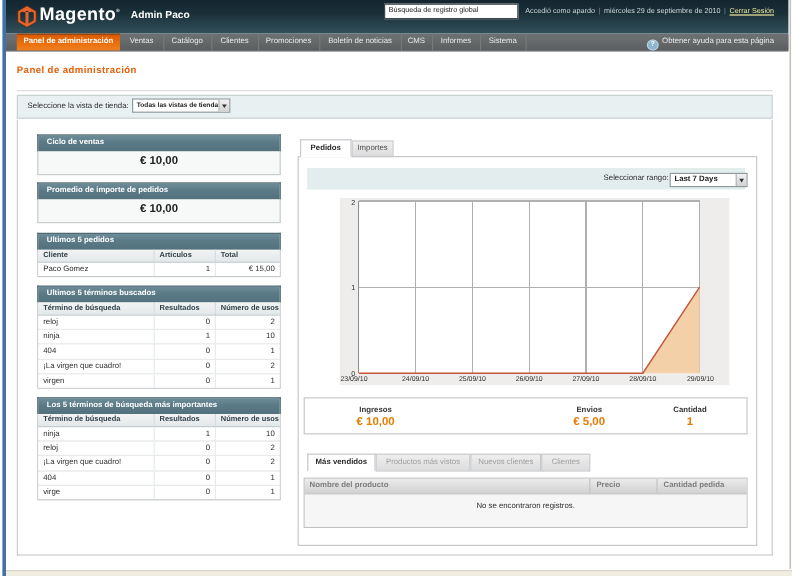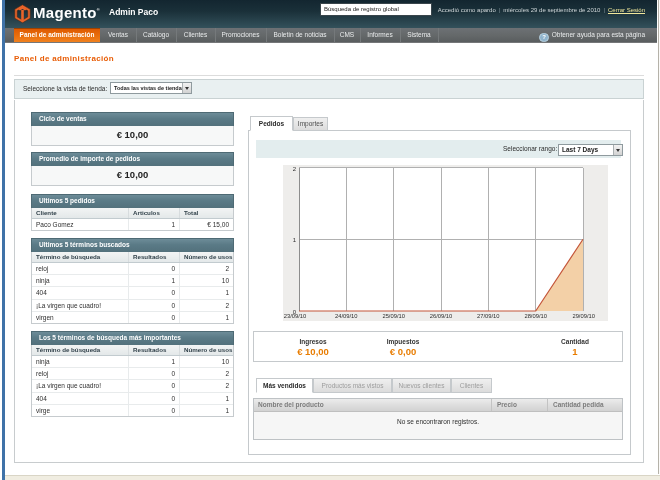--- a/index.html
+++ b/index.html
@@ -256,23 +256,23 @@
       <text x="252.7" y="157.5" text-anchor="middle">28/09/10</text>
       <text x="300.7" y="157.5" text-anchor="middle">29/09/10</text>
     </g>
   </svg>
 
   <div class="abs" id="stats">
     <div class="stat" style="left:59px;">
         <div class="l">Ingresos</div>
         <div class="v">€ 10,00</div>
       </div>
-    <div class="stat" style="left:149px;">
-        <div class="l">Impuestos</div>
-        <div class="v">€ 0,00</div>
+    <div class="stat" style="left:237px;">
+        <div class="l">Envios</div>
+        <div class="v">€ 5,00</div>
       </div>
     <div class="stat" style="left:321px;">
         <div class="l">Cantidad</div>
         <div class="v">1</div>
       </div>
   </div>
 
   <div class="rtab act" style="left:256px;top:378px;width:55px;">Más vendidos</div>
   <div class="rtab" style="left:313px;top:378px;width:77px;color:#9d9d9d;">Productos más vistos</div>
   <div class="rtab" style="left:392px;top:378px;width:57px;color:#9d9d9d;">Nuevos clientes</div>

